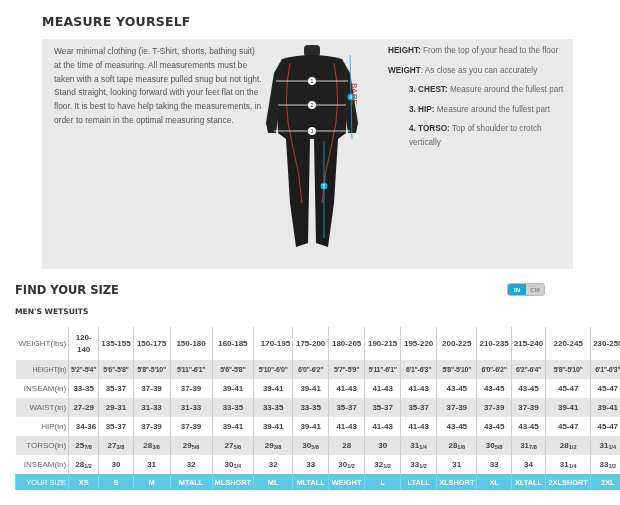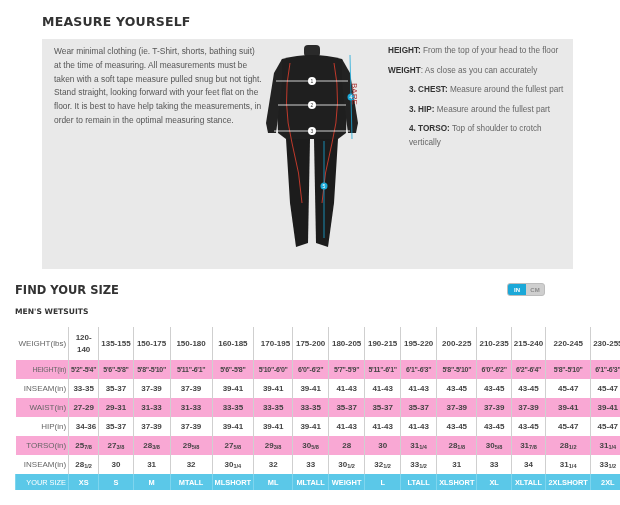--- a/index.html
+++ b/index.html
@@ -50,21 +50,21 @@
   }
   .size-table td {
     text-align: center; vertical-align: middle; padding: 0 2px; height: 19px;
     color: #444; font-weight: bold; white-space: nowrap;
     border-left: 1px solid #cfcfcf;
   }
   .size-table td.label {
     text-align: right; font-weight: normal; color: #666; padding-left: 3px; border-left: none;
   }
   .size-table tr.weight td { height: 33px; line-height: 12px; }
-  .size-table tr.alt td { background: #f9a8d4; }
+  .size-table tr.alt td { background: #e5e5e5; }
   .size-table tr.height-row td { font-size: 7px; letter-spacing: -0.3px; }
   .size-table tr.your-size td {
     background: #5bc8e8; color: #fff; height: 16px; font-size: 7.4px; border-left: 1px solid #7fd5ee;
   }
   .size-table tr.your-size td.label { color: #fff; }
   .size-table sub { font-size: 5.6px; vertical-align: -1px; }
 </style>
 </head>
 <body>
 

